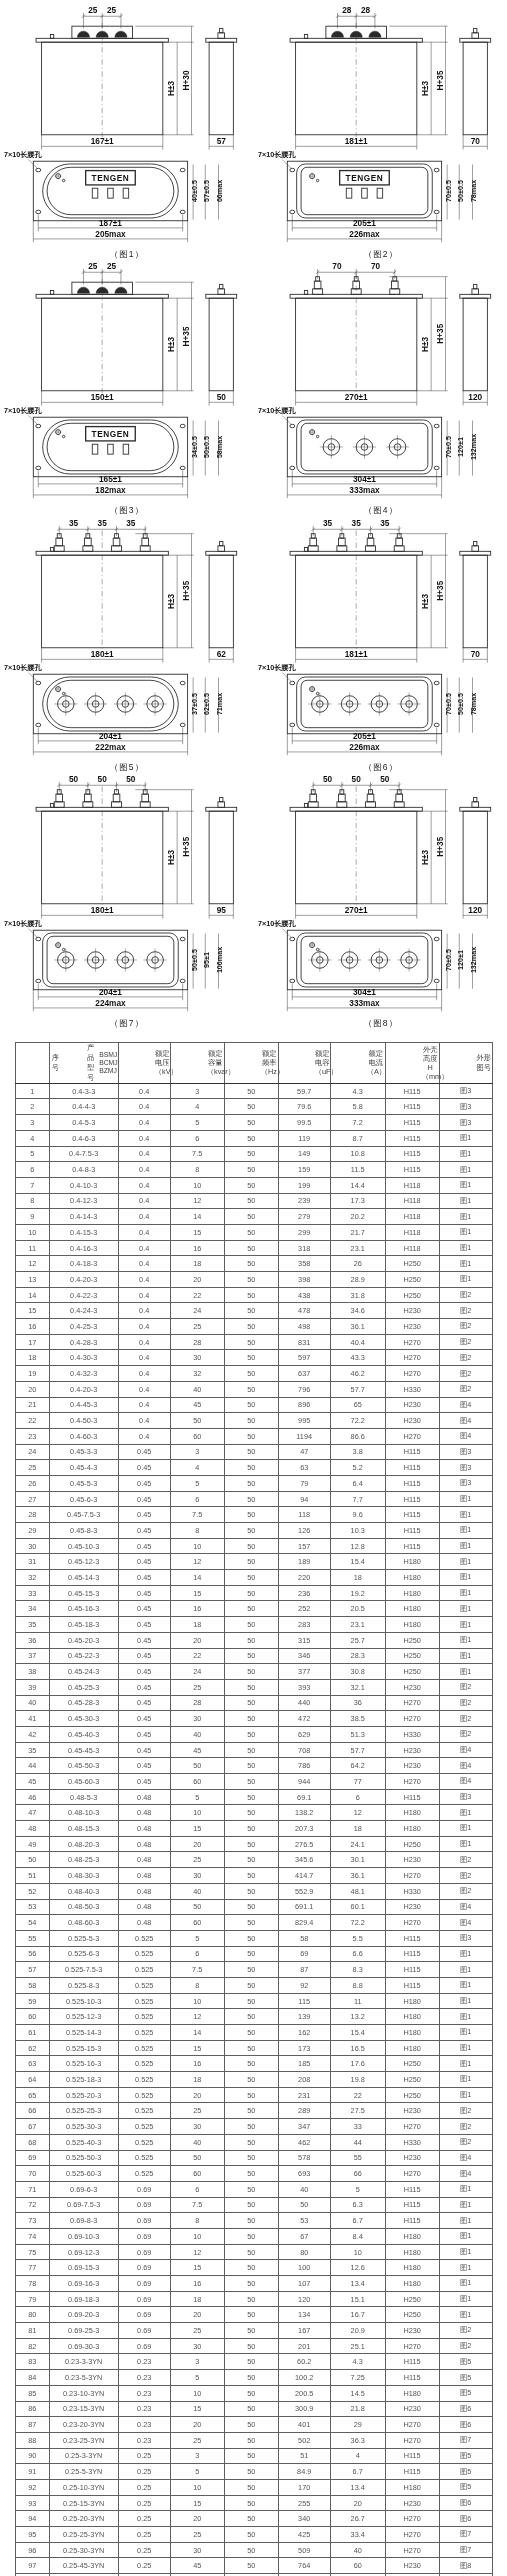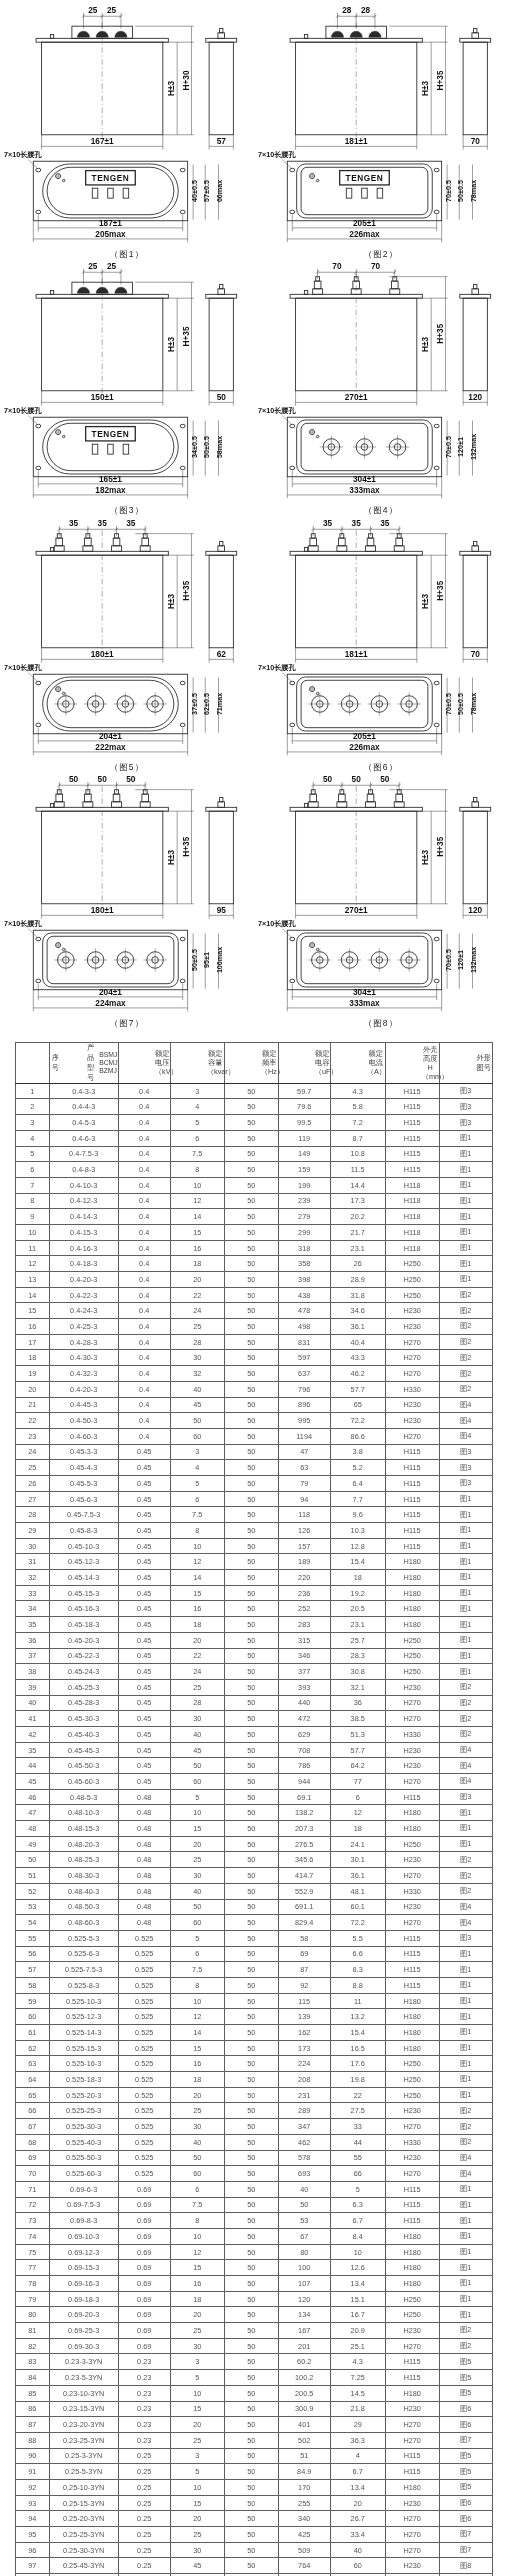--- a/index.html
+++ b/index.html
@@ -1597,21 +1597,21 @@
             <td>16.5</td>
             <td>H180</td>
             <td>图1</td>
           </tr>
           <tr>
             <td>63</td>
             <td>0.525-16-3</td>
             <td>0.525</td>
             <td>16</td>
             <td>50</td>
-            <td>224</td>
+            <td>185</td>
             <td>17.6</td>
             <td>H250</td>
             <td>图1</td>
           </tr>
           <tr>
             <td>64</td>
             <td>0.525-18-3</td>
             <td>0.525</td>
             <td>18</td>
             <td>50</td>

